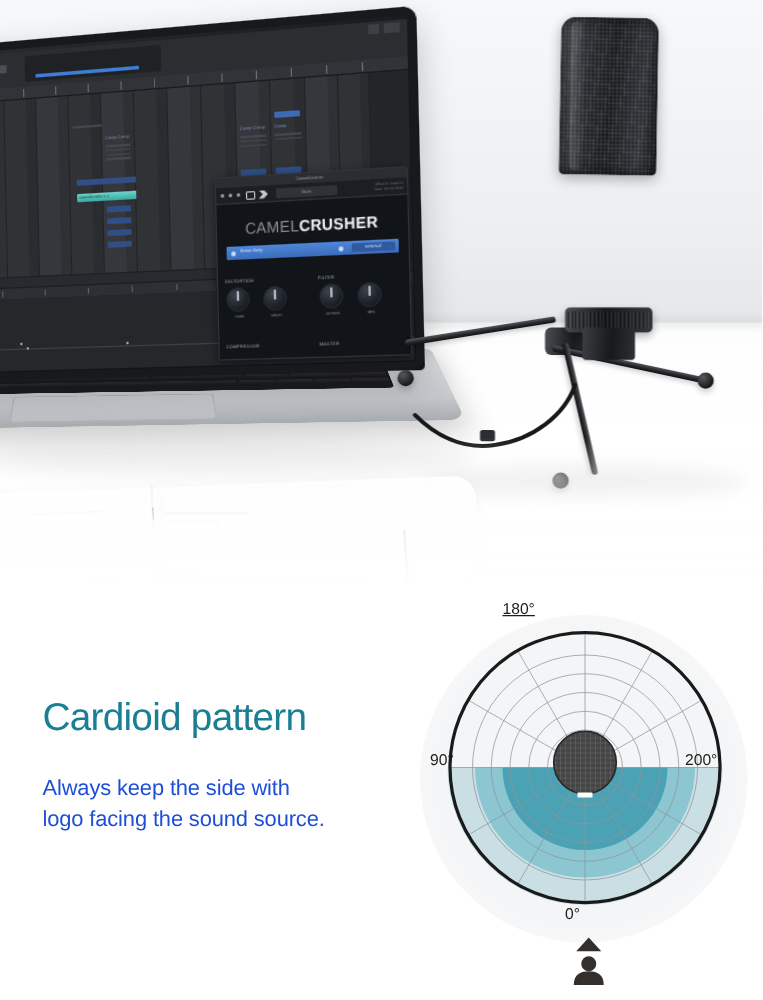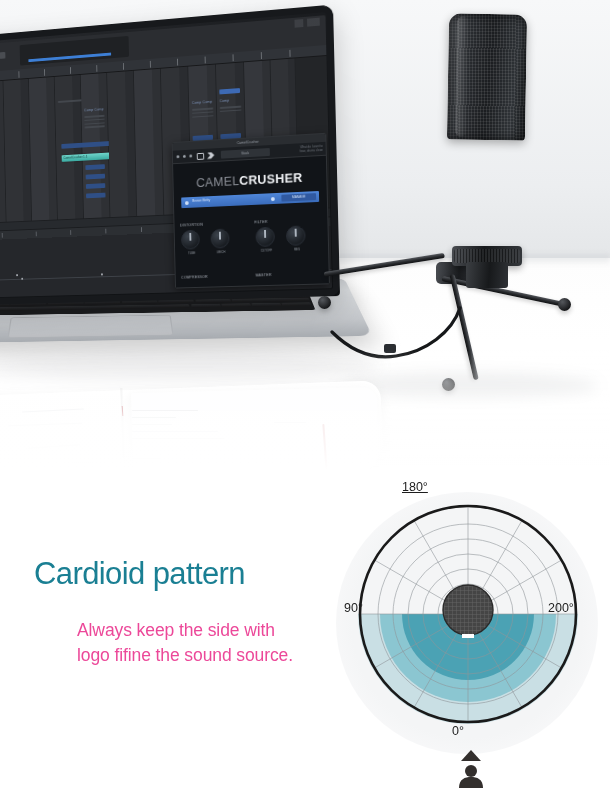--- a/index.html
+++ b/index.html
@@ -205,21 +205,21 @@
   .nb-ln.faint{background:#dfe1e5;opacity:.9;}
   .nb-red{position:absolute;width:2px;background:#b0252c;border-radius:1px;}
   .nb-redline{position:absolute;width:1.4px;background:#a8212a;}
 
   
   .lower{position:absolute;left:0;top:470px;width:610px;height:330px;background:#fff;}
   .halo{position:absolute;left:336px;top:22px;width:262px;height:262px;border-radius:50%;
         background:radial-gradient(circle,#f4f5f6 0%,#f4f5f6 62%,#fafafb 82%,#ffffff 100%);}
   .heading{position:absolute;left:34px;top:86px;font-size:31px;font-weight:400;color:#1a7f93;
            letter-spacing:-.6px;white-space:nowrap;}
-  .subtext{position:absolute;left:34px;top:148px;font-size:17.5px;color:#ec4899;line-height:1.42;letter-spacing:-.1px;margin-left:43px;}
+  .subtext{position:absolute;left:34px;top:148px;font-size:17.5px;color:#1d4ed8;line-height:1.42;letter-spacing:-.1px;}
 
   .polar{position:absolute;left:352px;top:28px;width:232px;height:232px;}
   .axis-lbl{position:absolute;font-size:12.5px;color:#1d1d1d;font-weight:400;white-space:nowrap;}
   .lbl-180{left:402px;top:10px;text-decoration:underline;}
   .lbl-90{left:344px;top:131px;}
   .lbl-270{left:548px;top:131px;}
   .lbl-0{left:452px;top:254px;}
 
   .person{position:absolute;left:455px;top:278px;width:32px;height:40px;}
 </style>
@@ -517,21 +517,21 @@
 
     <div class="photo-fade"></div>
   </div>
 
   <div class="lower">
     <div class="halo"></div>
 
     <div class="heading">Cardioid pattern</div>
     <div class="subtext">
       <span>Always keep the side with</span><br>
-      <span>logo fifine the sound source.</span>
+      <span>logo facing the sound source.</span>
     </div>
 
     <svg class="polar" viewBox="0 0 232 232">
       <defs>
         <clipPath id="discClip">
             <circle cx="116" cy="116" r="108"></circle>
           </clipPath>
         <pattern id="mesh" width="4" height="4" patternUnits="userSpaceOnUse">
           <rect width="4" height="4" fill="#454545"></rect>
           <path d="M0,0 L0,4 M0,0 L4,0" stroke="#676767" stroke-width="0.9"></path>

